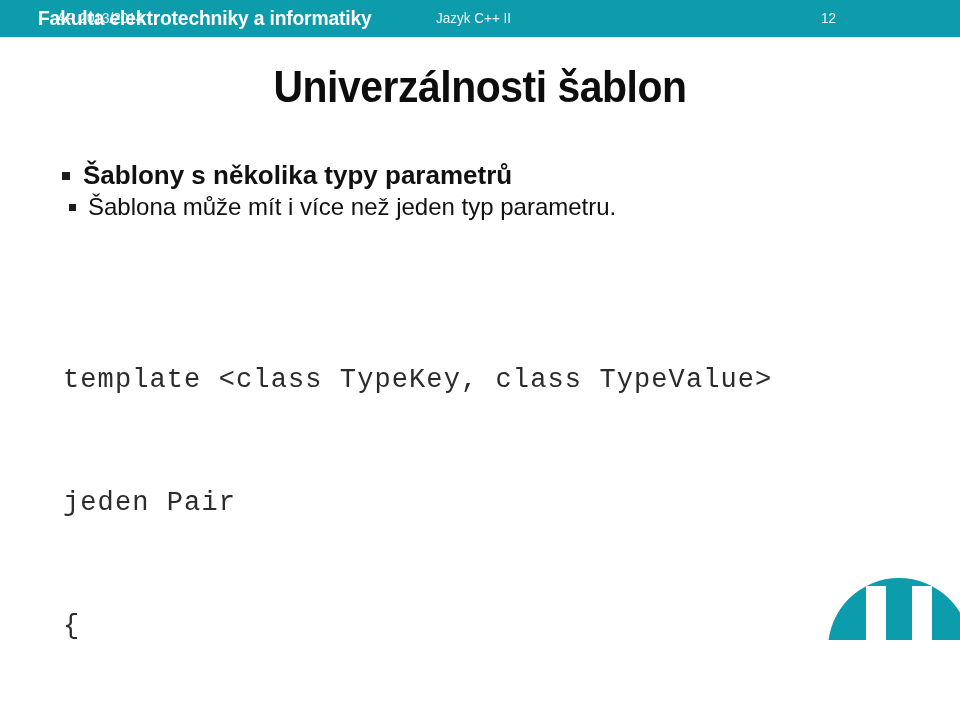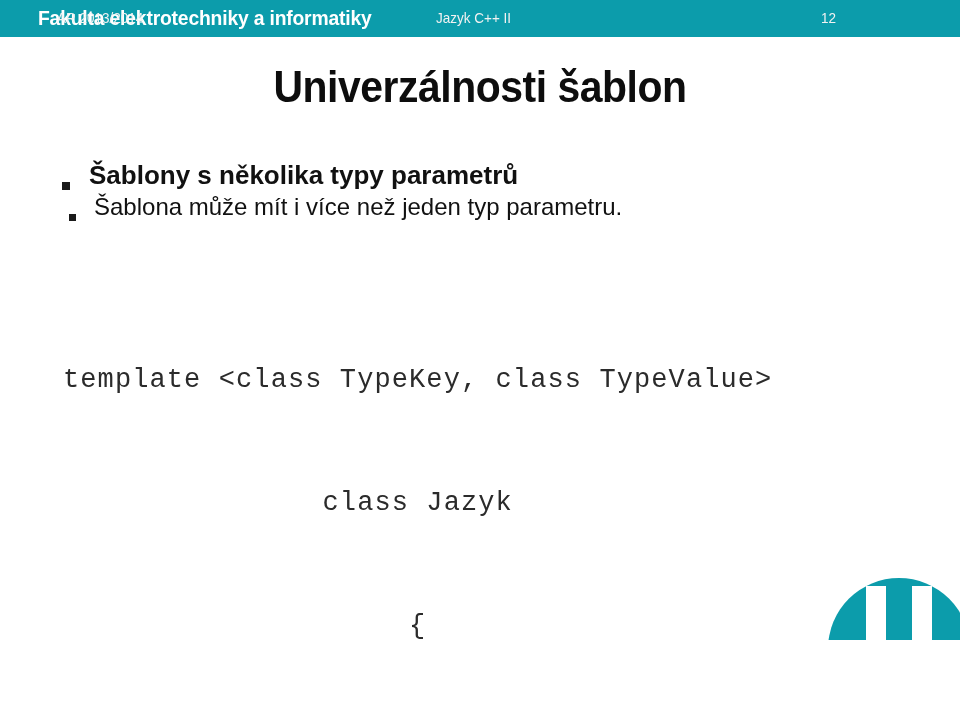--- a/index.html
+++ b/index.html
@@ -67,23 +67,22 @@
 
   
   #bullet-list {
     position: absolute;
     left: 0;
     top: 160px;
     width: 960px;
   }
   .bullet-row {
     display: flex;
-    align-items: flex-end;
-    white-space: nowrap;
-    gap: 6px;
+    align-items: flex-start;
+    white-space: nowrap;
   }
   .bullet-row.level-1 {
     padding-left: 62px;
   }
   .bullet-row.level-2 {
     padding-left: 69px;
     margin-top: 3px;
   }
   .bullet-marker {
     display: inline-block;
@@ -124,21 +123,20 @@
     top: 278px;
     font-family: "Liberation Mono", "DejaVu Sans Mono", monospace;
     font-size: 27px;
     line-height: 41px;
     color: #2B2B2B;
     white-space: pre;
     letter-spacing: 1.1px;
   }
   .code-line {
     height: 41px;
-    text-align: center;
   }
 
   
   #logo-mark {
     position: absolute;
     left: 828px;
     top: 578px;
     width: 142px;
     height: 142px;
   }
@@ -193,21 +191,21 @@
 
     <div class="bullet-row level-2">
       <span class="bullet-marker"></span>
       <span class="bullet-text">Šablona může mít i více než jeden typ parametru.</span>
     </div>
 
   </div>
 
   <div id="code-block">
     <div class="code-line">template &lt;class TypeKey, class TypeValue&gt;</div>
-    <div class="code-line">class Jazyk</div>
+    <div class="code-line">jeden Pair</div>
     <div class="code-line">{</div>
     
     
     
     
     
   </div>
 
   <div id="logo-mark">
     <svg width="142" height="142" viewBox="0 0 142 142" xmlns="http://www.w3.org/2000/svg">

